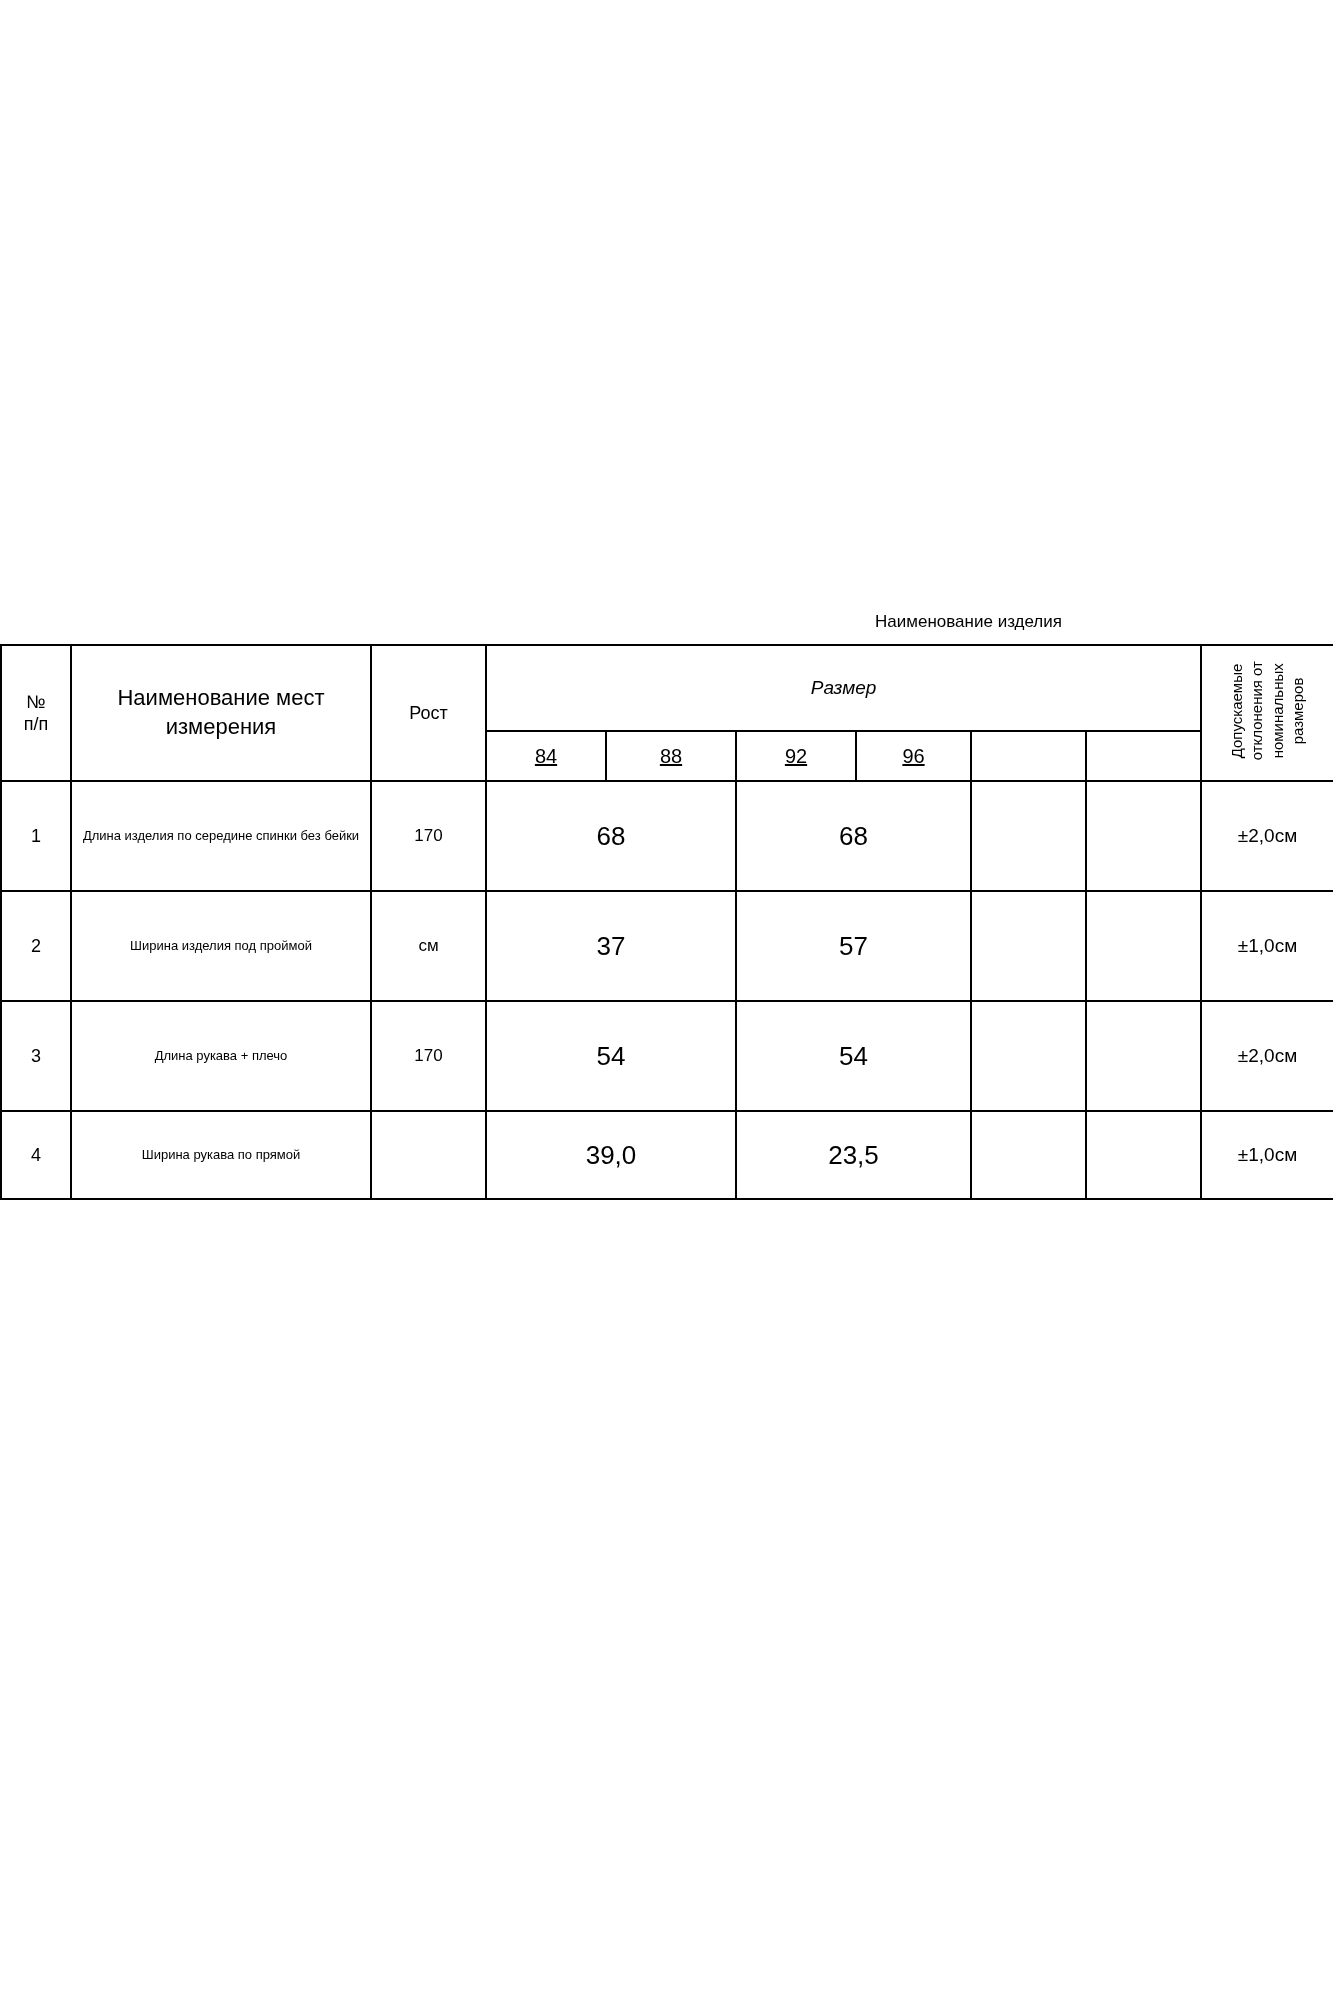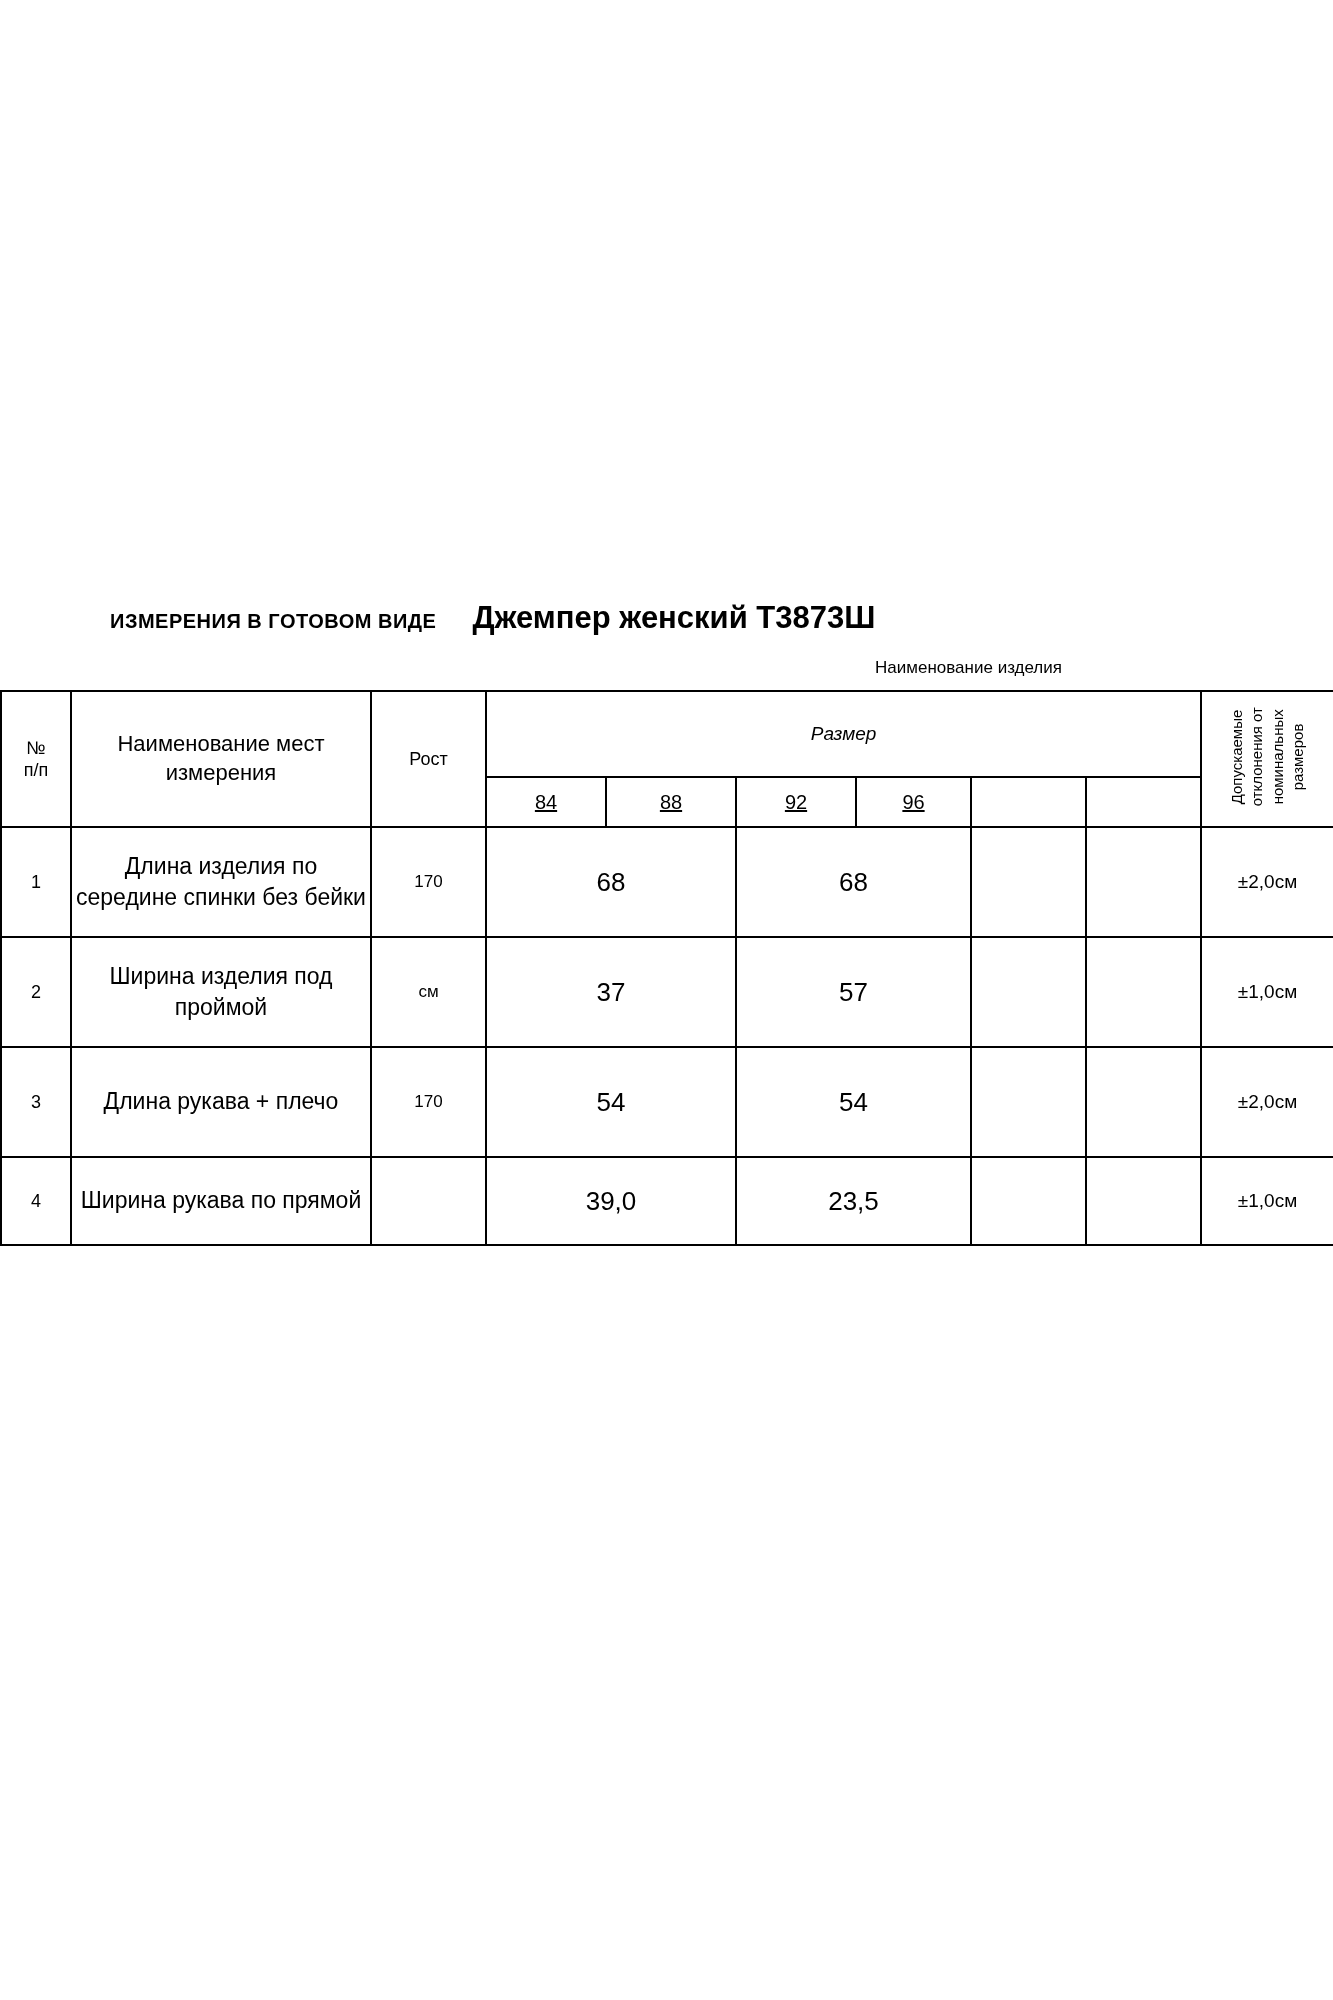--- a/index.html
+++ b/index.html
@@ -105,21 +105,21 @@
     text-align: center;
     margin: 0 auto;
     white-space: pre-line;
     padding: 6px 0;
     display: inline-block;
   }
   .row-num {
     font-size: 18px;
   }
   .row-name {
-    font-size: 23px;
+    font-size: 13px;
     line-height: 1.35;
     padding: 6px 10px;
   }
   .row-rost {
     font-size: 17px;
   }
   .row-val {
     font-size: 26px;
     font-weight: bold;
     margin-top: 16px;
@@ -132,24 +132,20 @@
   }
   tr.data-row.short td {
     height: 86px;
   }
 </style>
 </head>
 <body>
 
 <div class="sheet">
 
-  <div class="title-row">
-    <div class="title-left">ИЗМЕРЕНИЯ  В ГОТОВОМ  ВИДЕ</div>
-    <div class="title-right">Джемпер женский  Т3873Ш</div>
-  </div>
 
   <table class="meas">
     <colgroup>
       <col style="width:70px">
       <col style="width:300px">
       <col style="width:115px">
       <col style="width:120px">
       <col style="width:130px">
       <col style="width:120px">
       <col style="width:115px">

